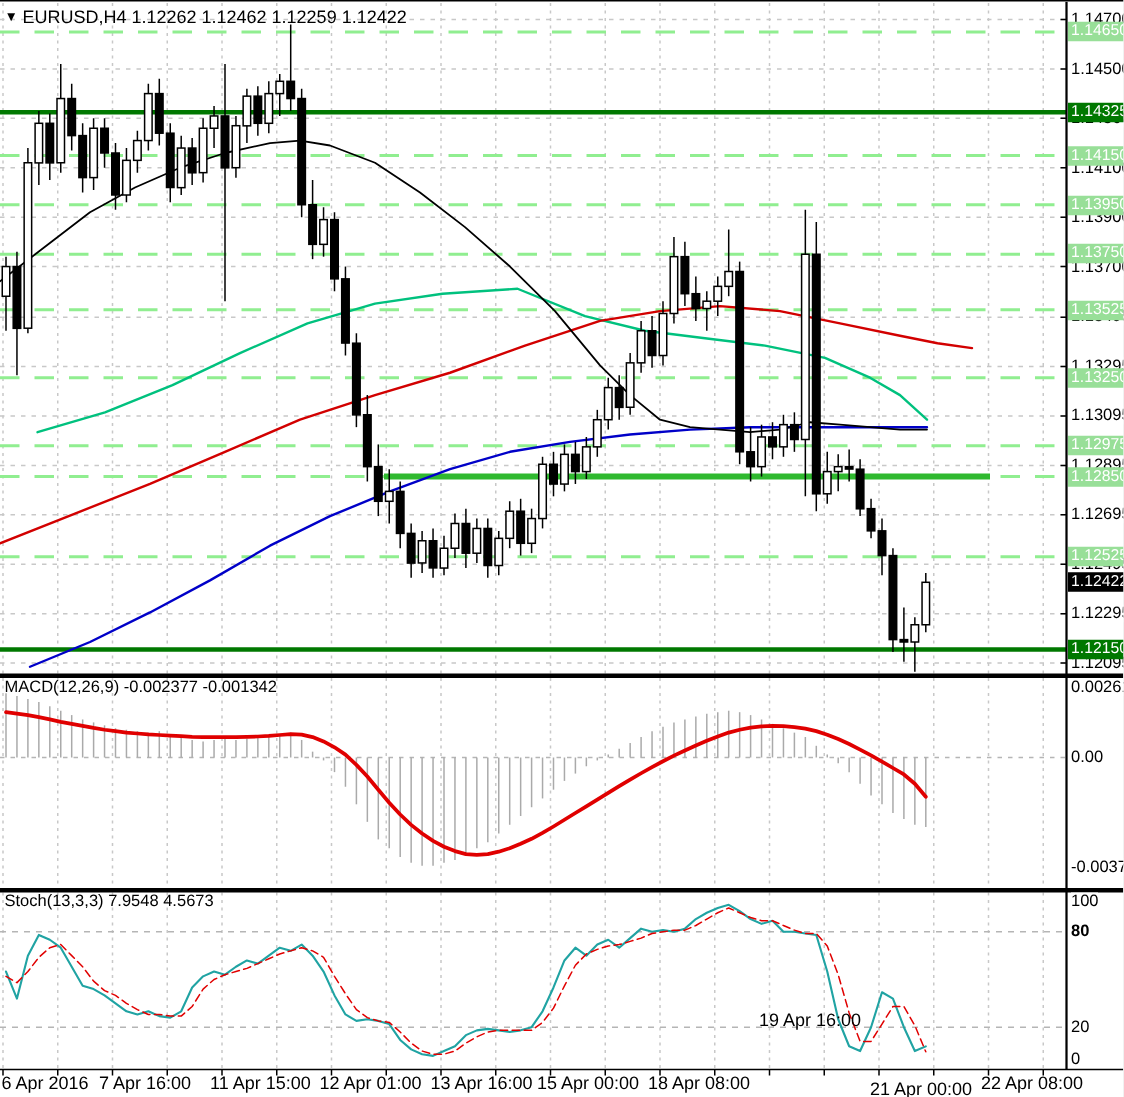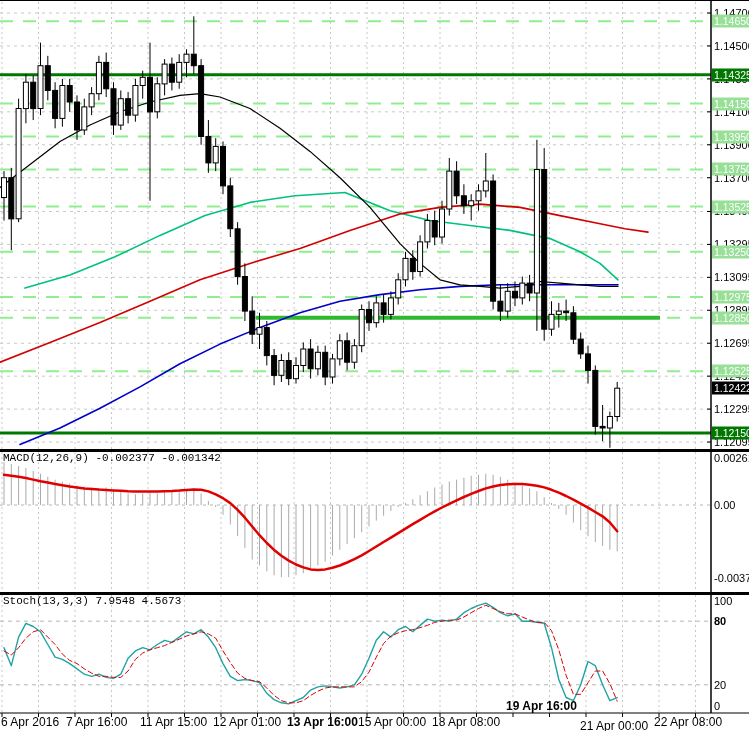--- a/index.html
+++ b/index.html
@@ -8,21 +8,21 @@
     font-family:"Liberation Sans",sans-serif;overflow:hidden;
     border-top:1px solid #000;
   }
   .terminal svg{position:absolute;left:0;top:0;}
   .chart-title{
     position:absolute;left:3px;top:3px;font-size:12px;color:#000;
     white-space:nowrap;z-index:30;
   }
   .chart-title .marker{font-size:9px;vertical-align:1px;margin-right:3px;}
   .ind-label{
-    position:absolute;left:3px;font-size:11px;color:#000;white-space:nowrap;z-index:30;font-family:Liberation Mono, monospace;
+    position:absolute;left:3px;font-size:11px;color:#000;white-space:nowrap;z-index:30;
   }
   .ax-label{
     position:absolute;left:714px;font-size:11px;color:#000;white-space:nowrap;
     transform:translateY(-50%);z-index:10;background:#fff;
   }
   .badge{
     position:absolute;left:712px;width:36px;font-size:10.5px;color:#fff;
     padding:1px 0 1px 2px;transform:translateY(-50%);z-index:20;line-height:11px;
   }
   .t-label{
@@ -442,20 +442,24 @@
         <line x1="476.5" y1="712" x2="476.5" y2="716" stroke="#000" stroke-width="1"></line>
         <line x1="513" y1="712" x2="513" y2="716" stroke="#000" stroke-width="1"></line>
         <line x1="549.5" y1="712" x2="549.5" y2="716" stroke="#000" stroke-width="1"></line>
         <line x1="586" y1="712" x2="586" y2="716" stroke="#000" stroke-width="1"></line>
         <line x1="622.5" y1="712" x2="622.5" y2="716" stroke="#000" stroke-width="1"></line>
         <line x1="659" y1="712" x2="659" y2="716" stroke="#000" stroke-width="1"></line>
         <line x1="695.5" y1="712" x2="695.5" y2="716" stroke="#000" stroke-width="1"></line>
       </g>
     </svg>
 
+  <div class="chart-title">
+    <span class="marker">▼</span><span>EURUSD,H4</span>
+    <span>1.12262 1.12462 1.12259 1.12422</span>
+  </div>
 
   <div class="ind-label" style="top:451px">MACD(12,26,9) -0.002377 -0.001342</div>
   <div class="ind-label" style="top:594px">Stoch(13,3,3) 7.9548 4.5673</div>
 
   <div id="labels-layer">
       <div class="ax-label" style="top: 12.0224px;">1.14700</div>
       <div class="ax-label" style="top: 44.9605px;">1.14500</div>
       <div class="ax-label" style="top: 77.8986px;">1.14300</div>
       <div class="ax-label" style="top: 110.837px;">1.14100</div>
       <div class="ax-label" style="top: 143.775px;">1.13900</div>
@@ -484,20 +488,20 @@
       <div class="ax-label" style="top: 504px;">0.00</div>
       <div class="ax-label" style="top: 576.774px;">-0.003732</div>
       <div class="ax-label" style="top: 600px;">100</div>
       <div class="ax-label" style="top: 620.2px; font-weight: bold;">80</div>
       <div class="ax-label" style="top: 683.8px;">20</div>
       <div class="ax-label" style="top: 705px;">0</div>
       <div class="t-label" style="top: 714px; left: 1px;">6 Apr 2016</div>
       <div class="t-label" style="top: 714px; left: 66px;">7 Apr 16:00</div>
       <div class="t-label" style="top: 714px; left: 140px;">11 Apr 15:00</div>
       <div class="t-label" style="top: 714px; left: 213px;">12 Apr 01:00</div>
-      <div class="t-label" style="top: 714px; left: 287px; font-weight: bold;">13 Apr 16:00</div>
+      <div class="t-label" style="top: 714px; left: 287px;">13 Apr 16:00</div>
       <div class="t-label" style="top: 714px; left: 358px;">15 Apr 00:00</div>
       <div class="t-label" style="top: 714px; left: 432px;">18 Apr 08:00</div>
-      <div class="t-label" style="top: 698px; left: 506px; font-weight: bold;">19 Apr 16:00</div>
+      <div class="t-label" style="top: 672px; left: 506px;">19 Apr 16:00</div>
       <div class="t-label" style="top: 718px; left: 580px;">21 Apr 00:00</div>
       <div class="t-label" style="top: 714px; left: 654px;">22 Apr 08:00</div>
     </div>
 </div>
 
 </body></html>

